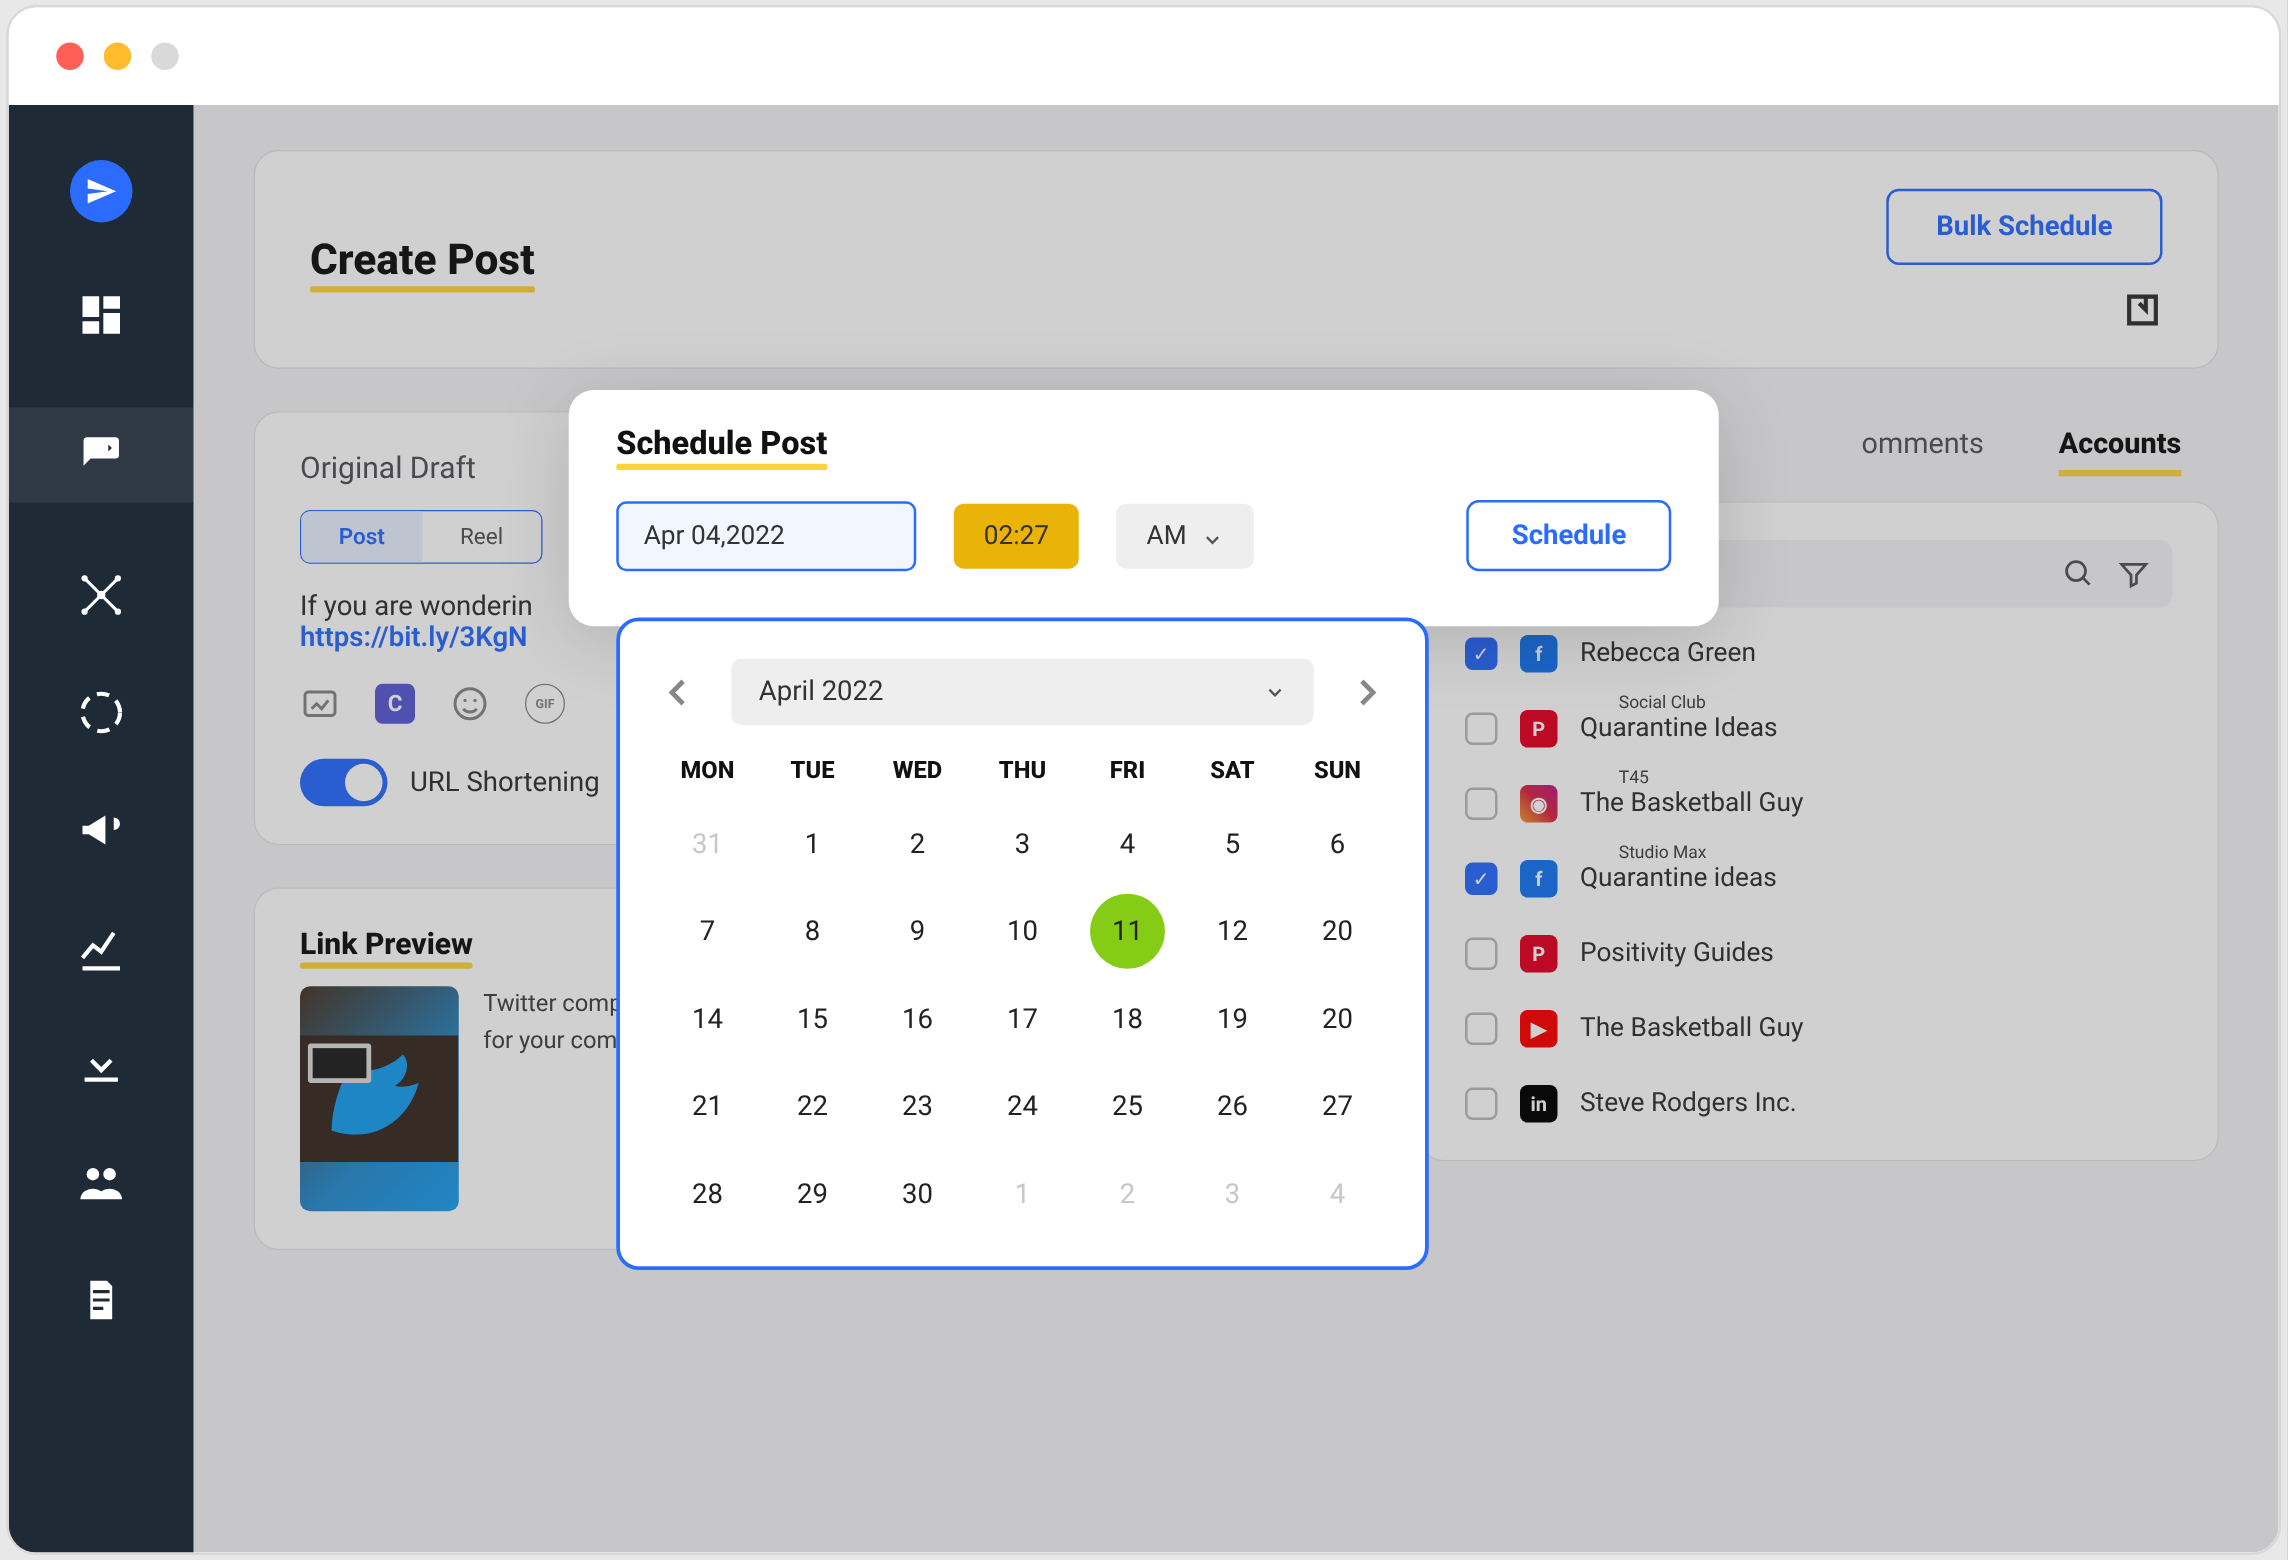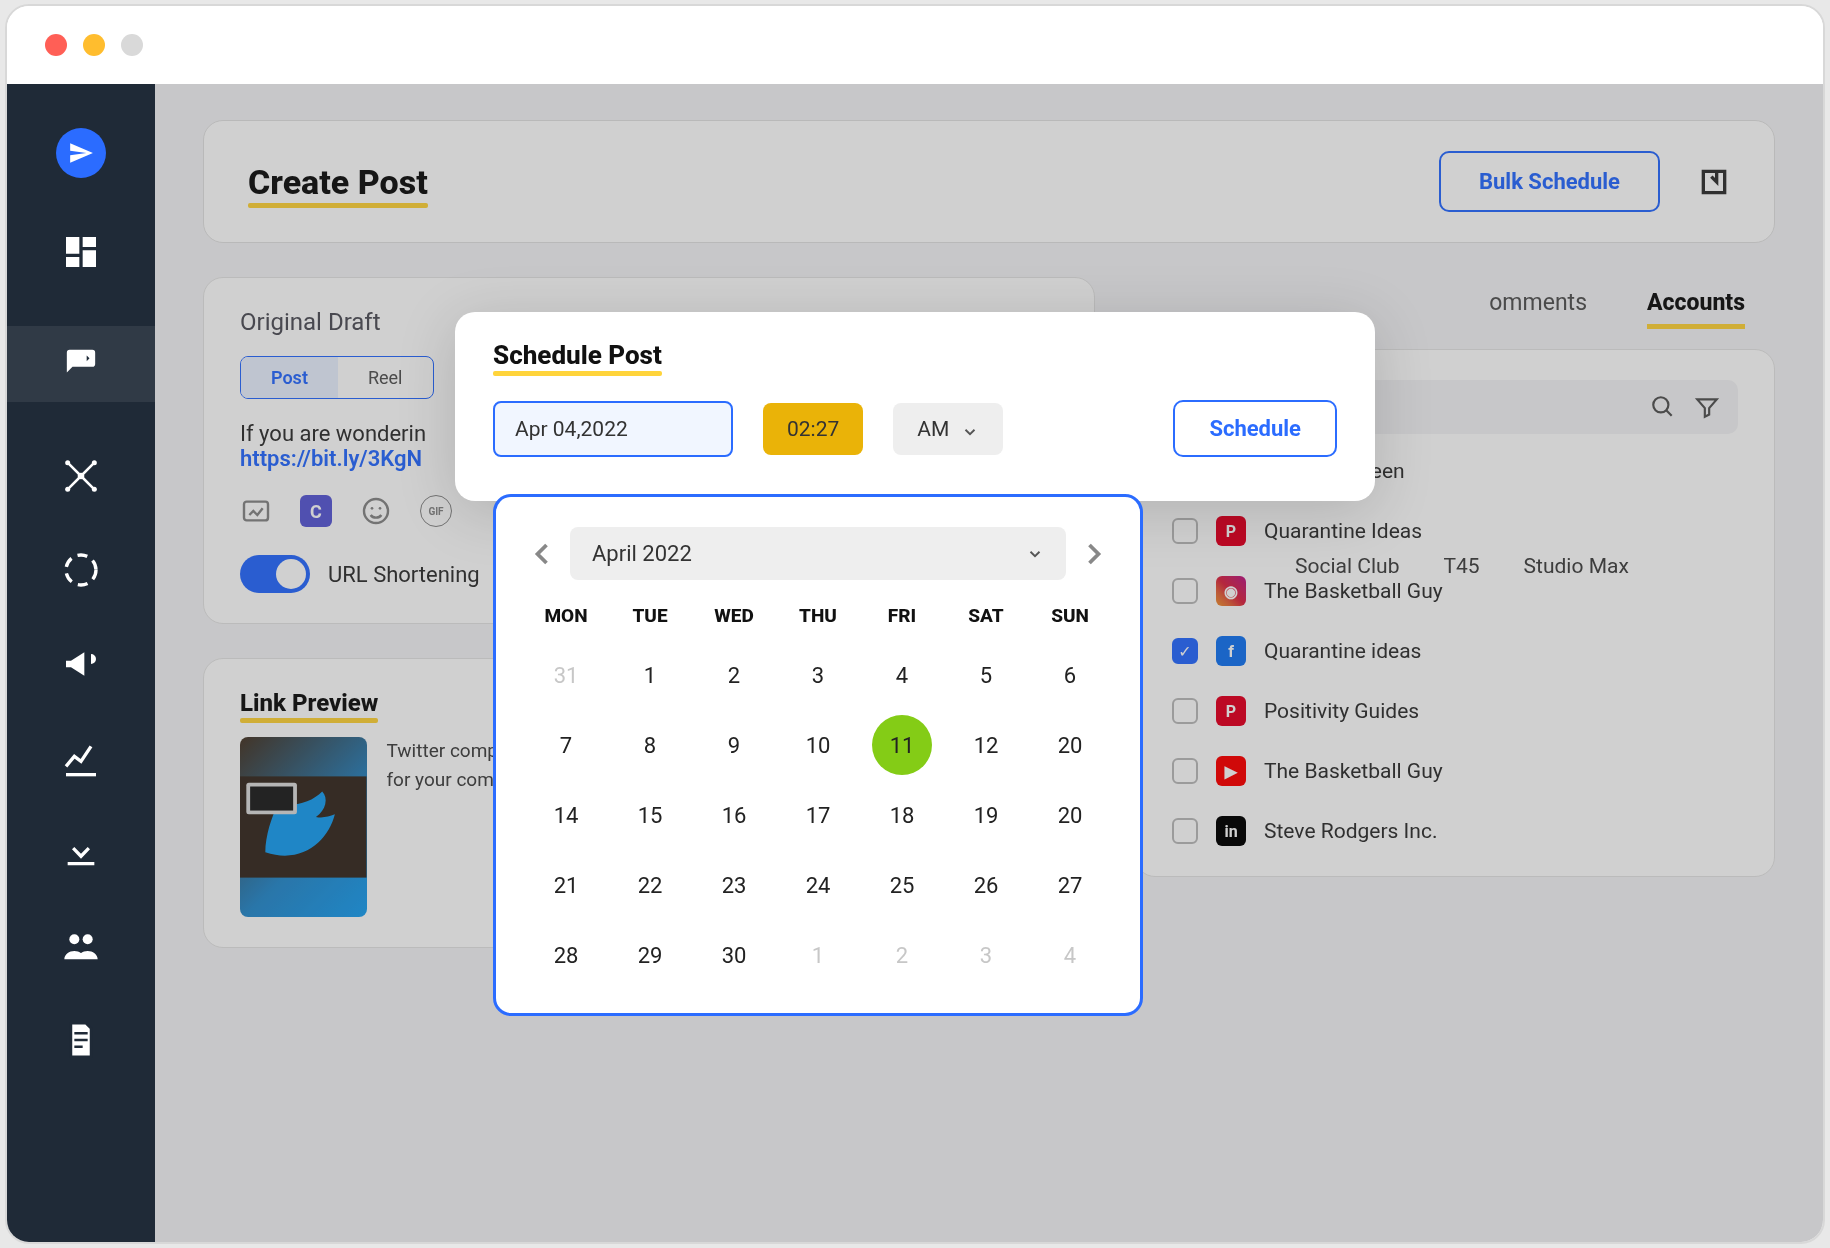--- a/index.html
+++ b/index.html
@@ -18,21 +18,21 @@
 .sidebar { width: 148px; background: #1f2a37; display: flex; flex-direction: column; align-items: center; padding-top: 44px; gap: 54px; }
 .sidebar-icon { width: 40px; height: 40px; color: #fff; display: flex; align-items: center; justify-content: center; cursor: pointer; }
 .sidebar-icon.primary { width: 50px; height: 50px; background: #2b6cff; border-radius: 50%; }
 .sidebar-icon.active-row { background: rgba(255,255,255,0.08); width: 100%; height: 76px; }
 
 .main { flex: 1; background: #f4f4f6; padding: 36px 48px; position: relative; }
 
 .header-card { background: #fff; border-radius: 20px; padding: 30px 44px; display: flex; align-items: center; justify-content: space-between; border: 1.5px solid #e2e2e2; }
 .page-title { font-size: 34px; font-weight: 800; color: #111; position: relative; display: inline-block; }
 .page-title::after { content: ""; position: absolute; left: 0; right: 0; bottom: -6px; height: 5px; background: #ffd43b; border-radius: 2px; }
-.header-right { display: flex; align-items: center; gap: 38px; }
+.header-right { display: flex; align-items: flex-end; gap: 20px; flex-direction: column; }
 .bulk-btn { border: 2.5px solid #2b6cff; color: #2b6cff; background: #fff; padding: 16px 38px; border-radius: 10px; font-size: 22px; font-weight: 700; cursor: pointer; }
 .collapse-icon { width: 32px; height: 32px; color: #333; }
 
 .content-row { display: flex; gap: 40px; margin-top: 34px; }
 .left-col { flex: 1; display: flex; flex-direction: column; gap: 34px; }
 .right-col { width: 640px; }
 
 .card { background: #fff; border-radius: 20px; padding: 30px 36px; border: 1.5px solid #e5e5e5; }
 .orig-draft-label { font-size: 24px; color: #52525b; margin-bottom: 20px; }
 
@@ -67,37 +67,37 @@
 .account-search { border: none; background: transparent; font-size: 20px; color: #777; flex: 1; outline: none; }
 
 .accounts-list { display: flex; flex-direction: column; gap: 30px; }
 .account-row { display: flex; align-items: center; gap: 18px; }
 .checkbox { width: 26px; height: 26px; border: 2px solid #bbb; border-radius: 6px; cursor: pointer; display:flex; align-items:center; justify-content:center; }
 .checkbox.checked { background: #2b6cff; border-color: #2b6cff; color: #fff; }
 .network-icon { width: 30px; height: 30px; border-radius: 6px; display: flex; align-items: center; justify-content: center; color: #fff; font-size: 16px; font-weight: 700; }
 .fb { background: #1877f2; } .pin { background: #e60023; } .ig { background: linear-gradient(45deg,#f09433,#e6683c,#dc2743,#cc2366,#bc1888); } .yt { background: #ff0000; } .li { background: #000000; }
 .account-name { font-size: 21px; color: #333; }
 
-.ghost-list { position:absolute; left: 1140px; top: 470px; display:flex; gap: 44px; font-size: 21px; color:#444;}
+.ghost-list { position:absolute; left: 1140px; top: 470px; display:flex; flex-direction:column; gap: 44px; font-size: 14px; color:#444;}
 
 
 .dim-overlay { position: absolute; inset: 0; top: 0; background: rgba(40,40,40,0.22); }
 
 .modal { position: absolute; left: 448px; top: 306px; width: 920px; background: #fff; border-radius: 20px; padding: 28px 38px 44px; z-index: 10; box-shadow: 0 10px 60px rgba(0,0,0,0.15); }
 .modal-title { font-size: 26px; font-weight: 800; color: #111; position: relative; display: inline-block; }
 .modal-title::after { content: ""; position: absolute; left: 0; right: 0; bottom: -6px; height: 5px; background: #ffd43b; border-radius: 2px; }
 
 .schedule-row { display: flex; gap: 30px; margin-top: 30px; align-items: center; }
 .date-input { border: 2px solid #2b6cff; border-radius: 8px; padding: 14px 20px; font-size: 21px; color: #333; width: 240px; background: #f1f6ff; }
 .time-box { background: #eab308; border-radius: 8px; padding: 14px 24px; font-size: 21px; color: #333; }
 .ampm-box { background: #eee; border-radius: 8px; padding: 14px 24px; font-size: 21px; color: #333; display: flex; align-items: flex-end; gap: 12px; cursor: pointer; }
 .schedule-btn { margin-left: auto; border: 2.5px solid #2b6cff; color: #2b6cff; background: #fff; padding: 14px 34px; border-radius: 10px; font-size: 22px; font-weight: 700; cursor: pointer; }
 
 .calendar { position: absolute; left: 486px; top: 488px; width: 650px; background: #fff; border: 3px solid #2b6cff; border-radius: 18px; padding: 30px 28px 36px; z-index: 11; }
-.cal-header { display: flex; align-items: center; gap: 10px; margin-bottom: 24px; }
+.cal-header { display: flex; align-items: center; gap: 25px; margin-bottom: 24px; }
 .month-select { flex: 1; background: #eee; border-radius: 8px; padding: 14px 22px; font-size: 22px; color: #333; display: flex; align-items: center; justify-content: space-between; cursor: pointer; }
 .cal-nav { width: 36px; height: 36px; color: #888; display: flex; align-items: center; justify-content: center; cursor: pointer; }
 .cal-grid { display: grid; grid-template-columns: repeat(7, 1fr); text-align: center; row-gap: 26px; }
 .cal-dow { font-size: 19px; font-weight: 800; color: #111; }
 .cal-day { font-size: 22px; color: #222; cursor: pointer; height: 44px; display: flex; align-items: center; justify-content: center; }
 .cal-day.muted { color: #c7c7c7; }
 .cal-day.selected span { width: 60px; height: 60px; background: #84cc16; border-radius: 50%; display: flex; align-items: center; justify-content: center; }
 
 svg { width: 100%; height: 100%; }
 </style>

